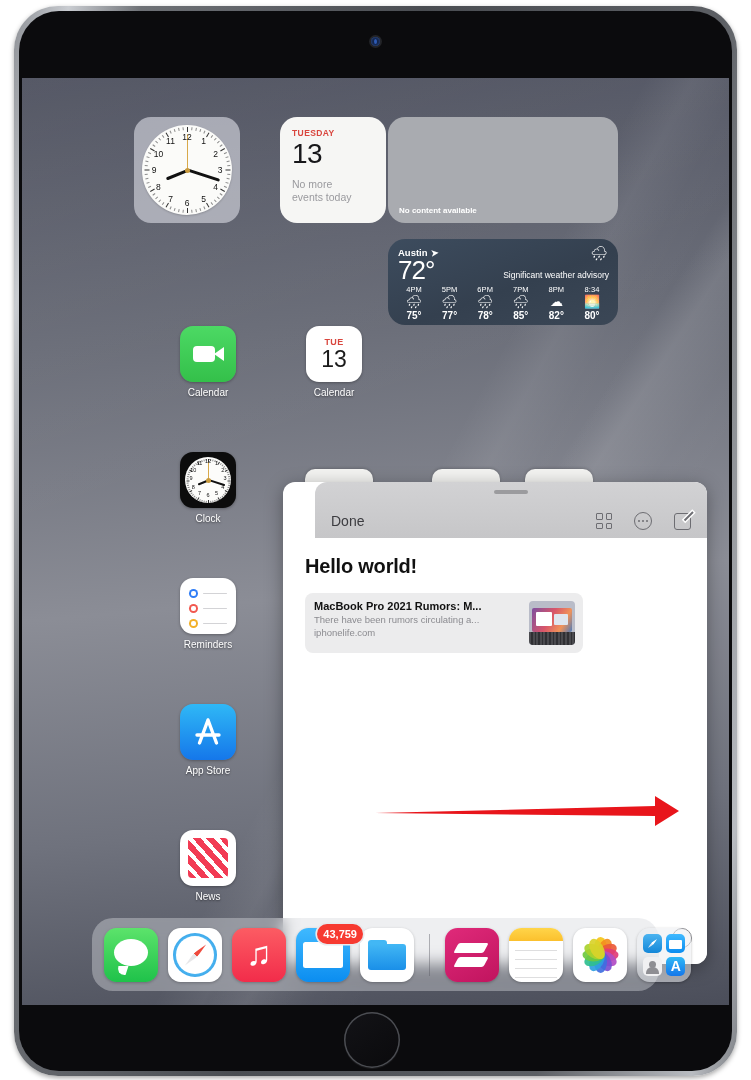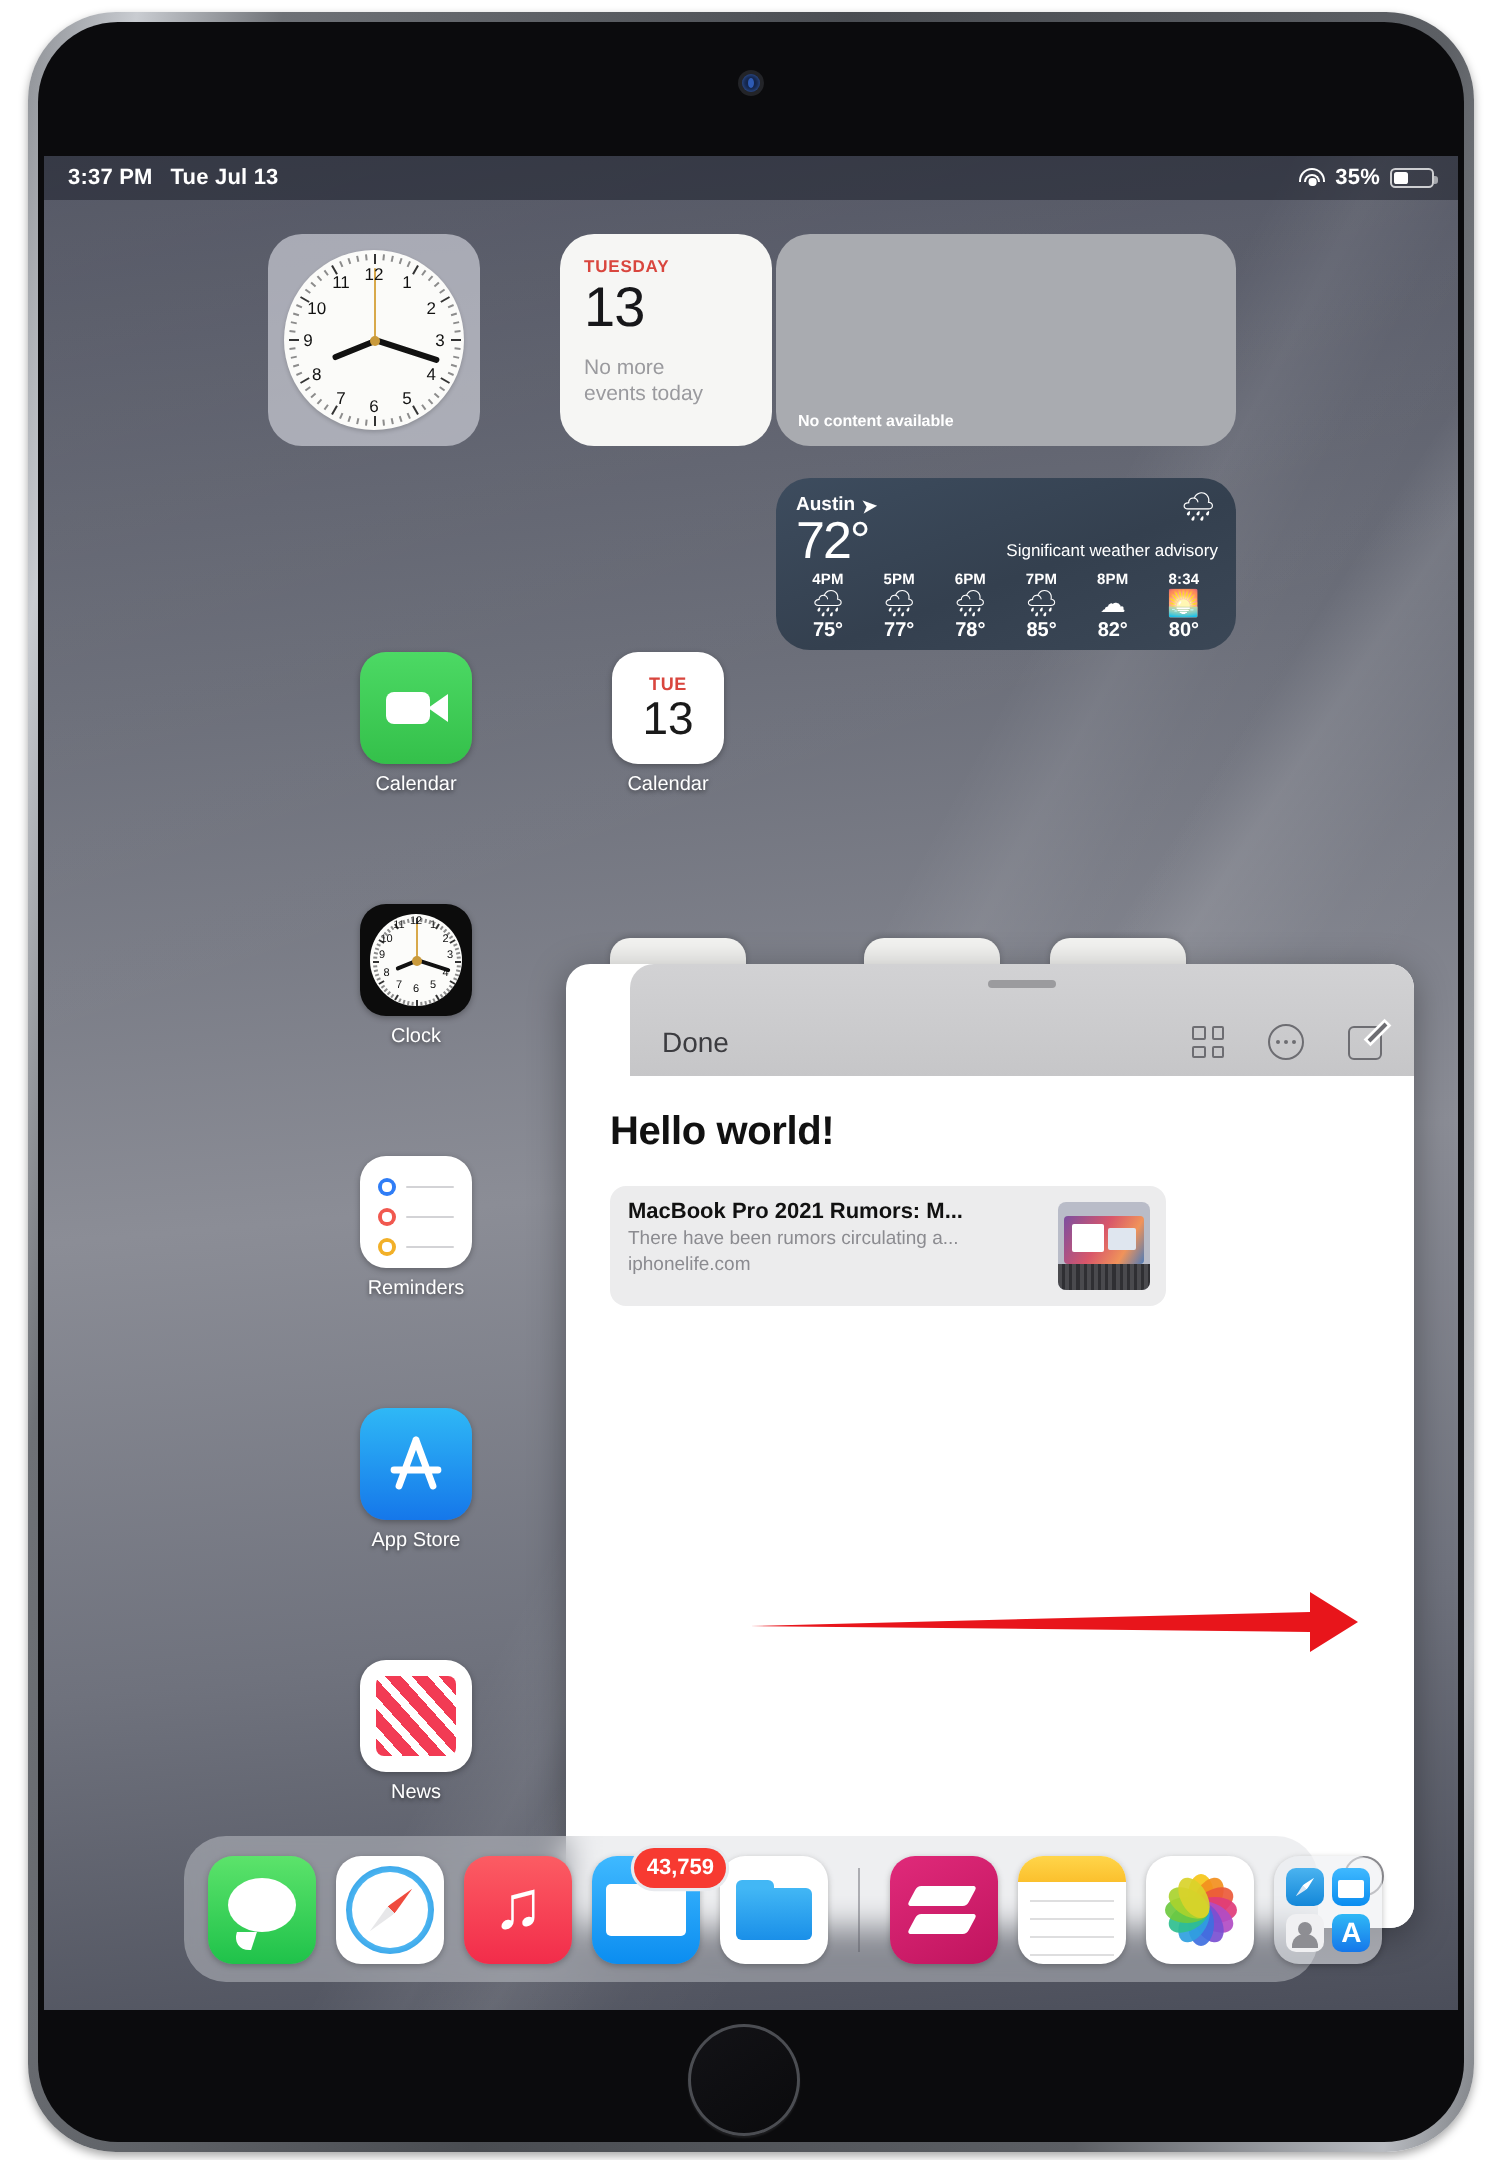--- a/index.html
+++ b/index.html
@@ -91,21 +91,21 @@
 
   .w-weather { left:366px; top:161px; width:230px; height:86px; padding:8px 10px;
                background:linear-gradient(160deg,#3d4c5e 0%,#34404f 55%,#3b4756 100%); color:#fff; }
   .wx-city { font-size:9.5px; font-weight:600; display:flex; align-items:center; gap:3px; }
   .wx-arrow { font-size:9px; transform:rotate(-5deg); display:inline-block; }
   .wx-temp { font-size:26px; font-weight:200; line-height:27px; letter-spacing:-1px; margin-top:-1px; }
   .wx-adv { position:absolute; right:9px; top:31px; font-size:8.5px; font-weight:500; }
   .wx-cloud { position:absolute; right:10px; top:7px; font-size:14px; line-height:14px; }
   .wx-hours { position:absolute; left:9px; right:9px; bottom:4px; display:flex; justify-content:space-between; }
   .wx-h { text-align:center; width:34px; }
-  .wx-h .hl { font-size:7.5px; font-weight:bold; letter-spacing:.1px; }
+  .wx-h .hl { font-size:7.5px; font-weight:normal; letter-spacing:.1px; }
   .wx-h .hi { font-size:13px; line-height:16px; }
   .wx-h .ht { font-size:10px; font-weight:600; }
 
   
   .app { position:absolute; width:92px; text-align:center; }
   .app .ico { width:56px; height:56px; border-radius:13px; margin:0 auto; position:relative;
               overflow:hidden; box-shadow:0 1px 3px rgba(0,0,0,.3); }
   .app .lbl { margin-top:5px; font-size:10px; color:#fff; text-shadow:0 1px 2px rgba(0,0,0,.5); }
 
   .ic-facetime { background:linear-gradient(180deg,#4cd964,#34c04a); }
@@ -275,37 +275,20 @@
 
 <div id="device">
   <div class="tablet-body"></div>
   <div class="tablet-inner"></div>
   <div class="camera"></div>
   <div class="home-button"></div>
 
   <div id="screen">
     <div class="wallpaper"></div>
 
-    <div class="statusbar">
-      <div class="sb-left">
-        <span>3:37 PM</span>
-        <span>Tue Jul 13</span>
-      </div>
-      <div class="sb-right">
-        <span class="wifi-ico">
-            <i></i>
-            <i></i>
-            <i></i>
-          </span>
-        <span>35%</span>
-        <span class="batt">
-            <i></i>
-          </span>
-      </div>
-    </div>
 
     <div class="widget w-clock">
       <div class="clockface" id="bigclock">
         <div class="hand h-hour" style="transform:rotate(248deg)"></div>
         <div class="hand h-min" style="transform:rotate(108deg)"></div>
         <div class="hand h-sec" style="transform:rotate(0deg)"></div>
         <div class="cpin"></div>
       <div class="tick big" style="transform: rotate(0deg);"></div>
           <div class="tick" style="transform: rotate(6deg);"></div>
           <div class="tick" style="transform: rotate(12deg);"></div>

